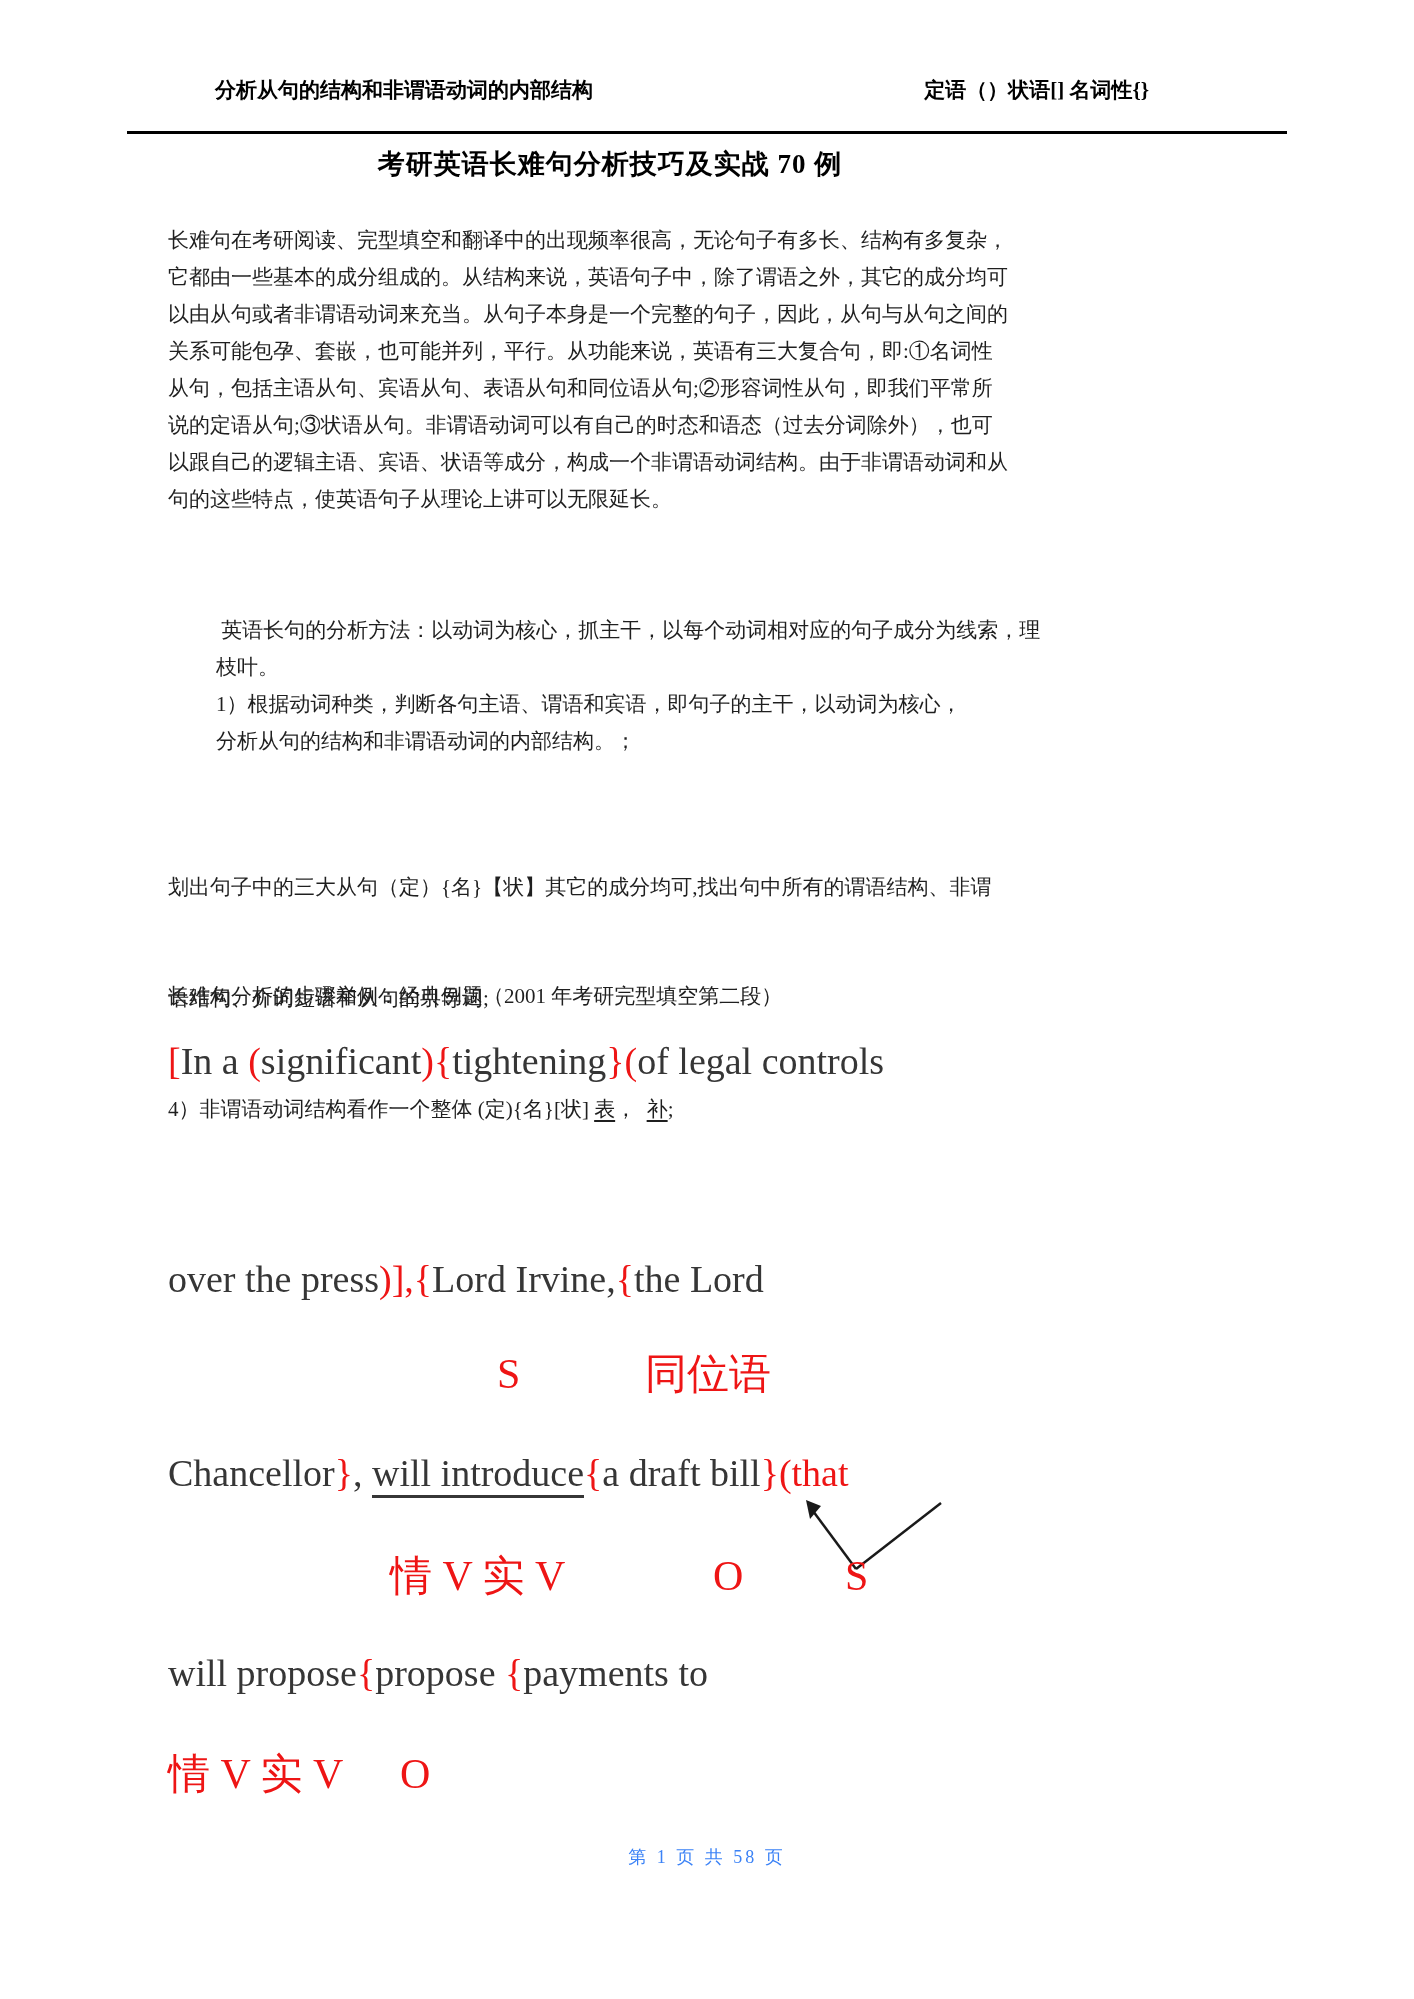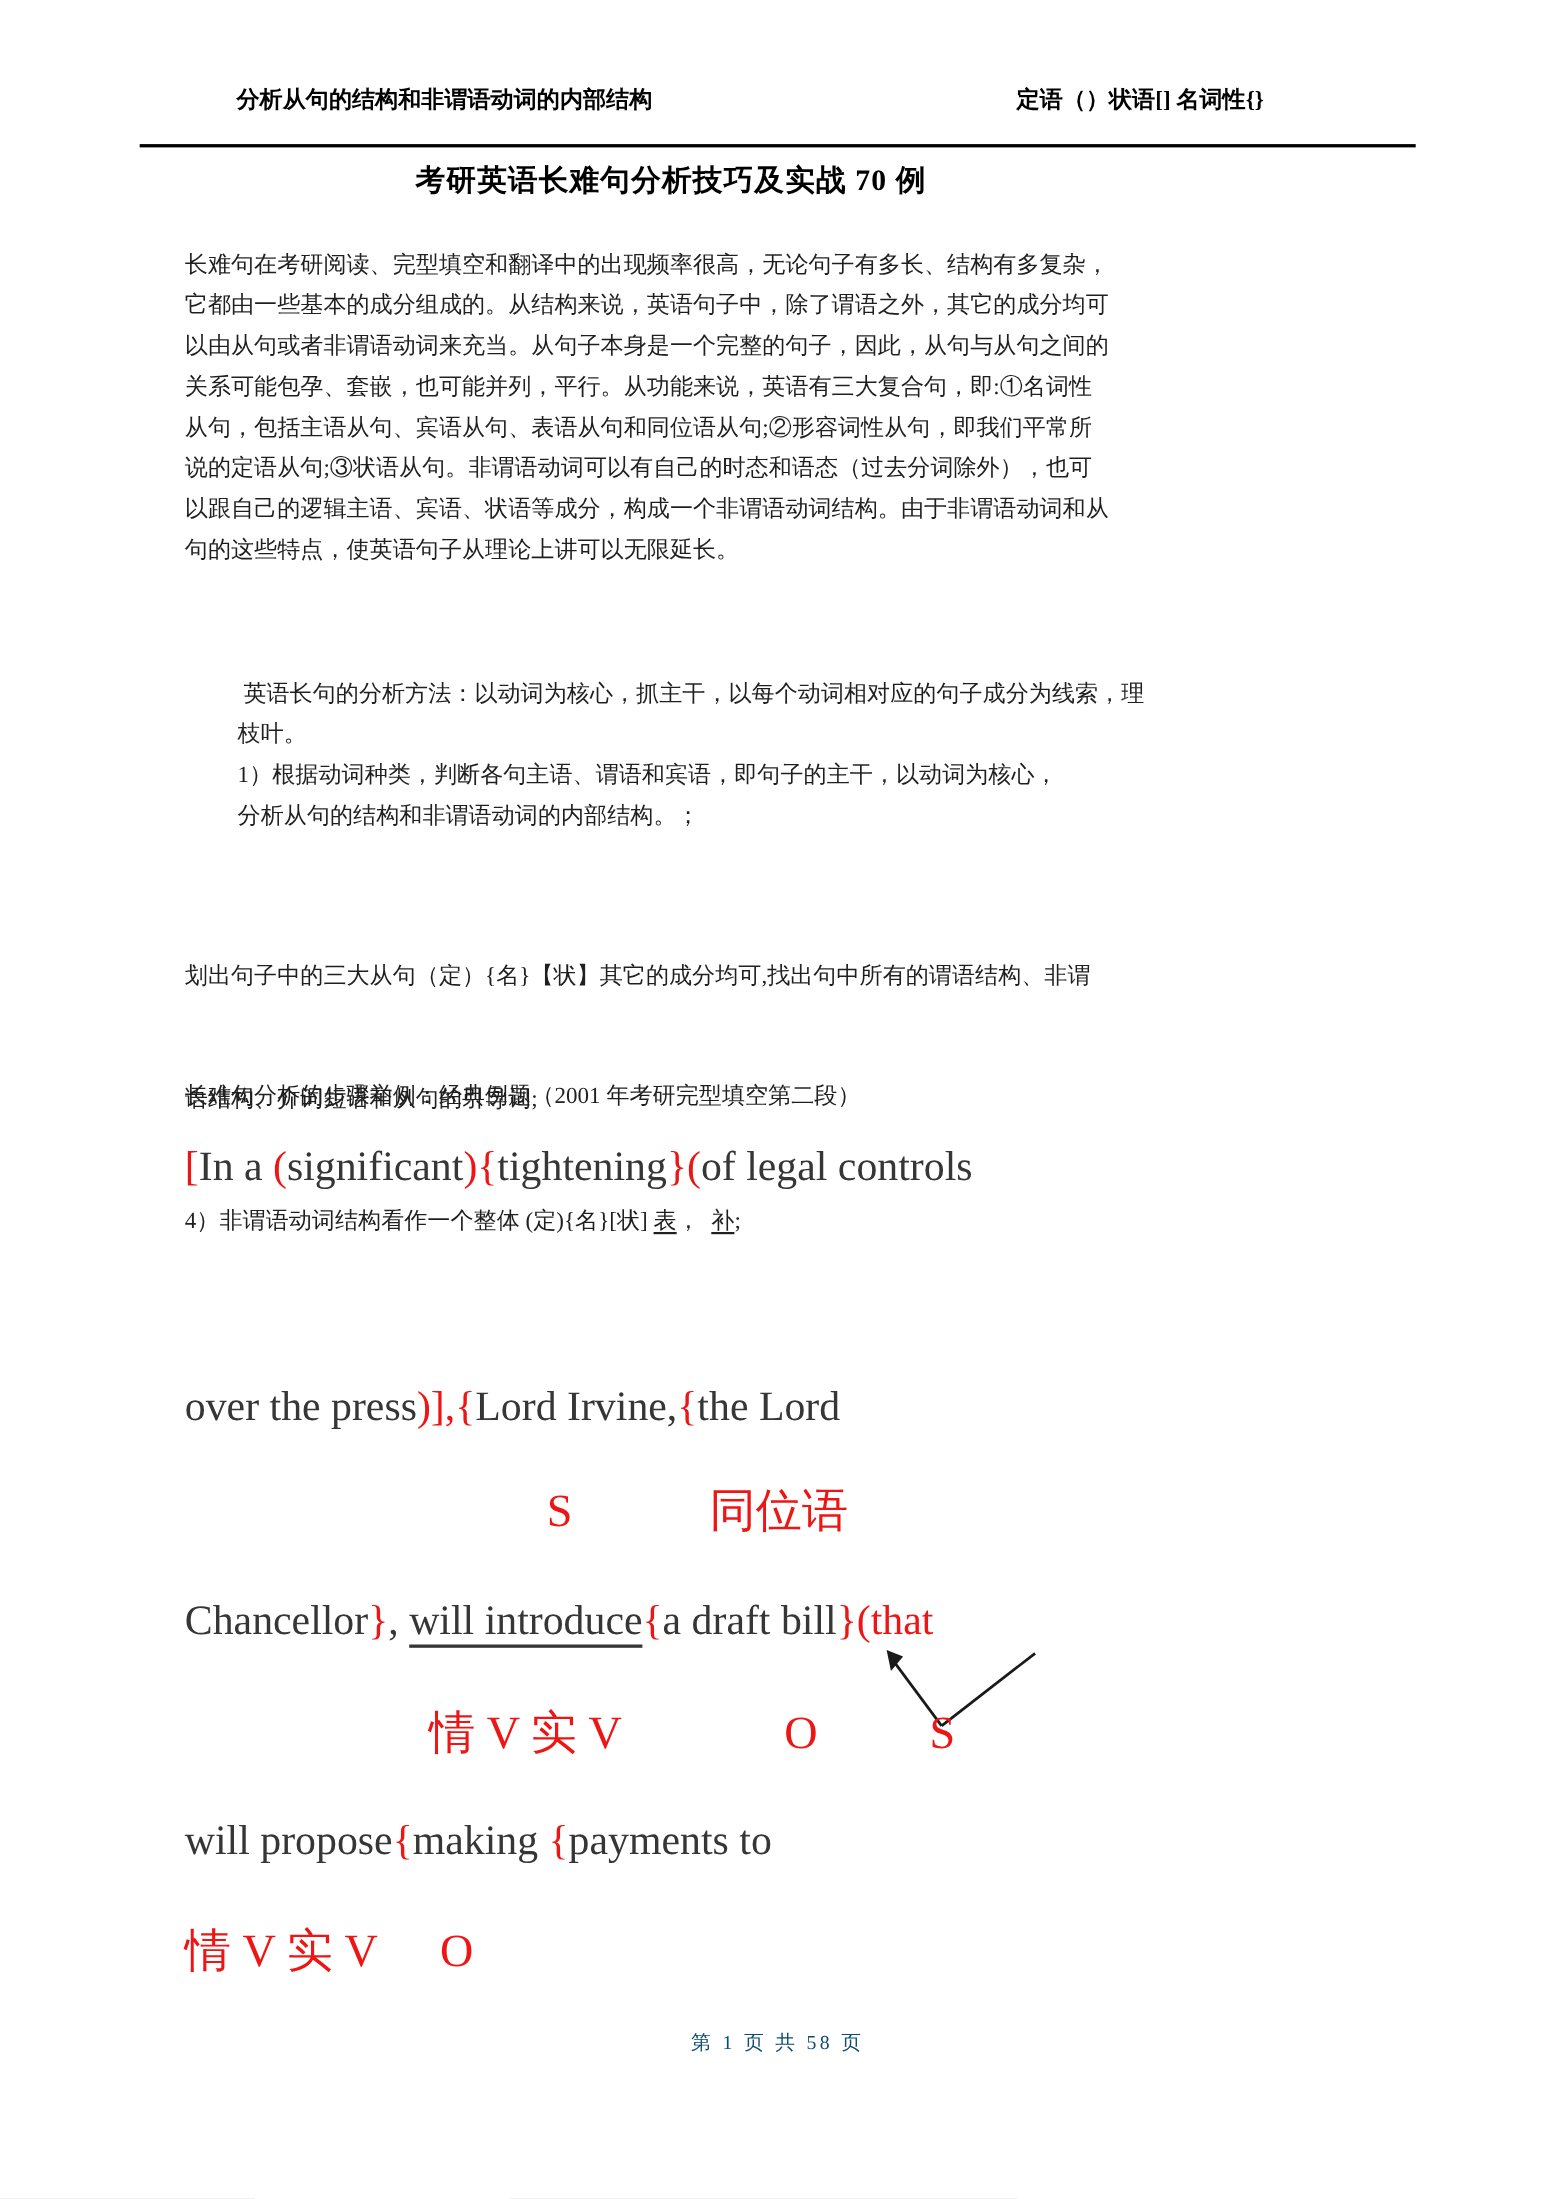--- a/index.html
+++ b/index.html
@@ -69,21 +69,21 @@
   .pos-app{left:477px;}
   .pos-v3{left:222px;}
   .pos-o3{left:545px;}
   .pos-s3{left:677px;}
   .pos-o4{left:232px;}
   .arrow-wrap{
     position:absolute;left:798px;top:1498px;width:150px;height:74px;
   }
   .footer{
     position:absolute;top:1845px;left:0;width:1414px;
-    text-align:center;font-size:18px;color:#0c4a6e;
+    text-align:center;font-size:18px;color:#3b82f6;
     letter-spacing:3px;
   }
 </style>
 </head>
 <body>
 
 <div class="page">
 
   <div class="hdr">
     <span>分析从句的结构和非谓语动词的内部结构</span>
@@ -134,21 +134,21 @@
       <line x1="58" y1="71" x2="143" y2="5" stroke="#1a1a1a" stroke-width="2.5"></line>
     </svg>
   </div>
 
   <div class="ex-row anno a3">
     <span class="lbl pos-v3">情 V 实 V</span>
     <span class="lbl pos-o3">O</span>
     <span class="lbl pos-s3">S</span>
   </div>
 
-  <div class="ex-row big seg r4"><span>will propose</span><span class="r">{</span><span>making </span><span class="r">{</span><span>payments to</span></div>
+  <div class="ex-row big seg r4"><span>will propose</span><span class="r">{</span><span>propose </span><span class="r">{</span><span>payments to</span></div>
 
   <div class="ex-row anno a4">
     <span class="lbl pos-0">情 V 实 V</span>
     <span class="lbl pos-o4">O</span>
   </div>
 
   <div class="footer">第 1 页 共 58 页</div>
 
 </div>
 

